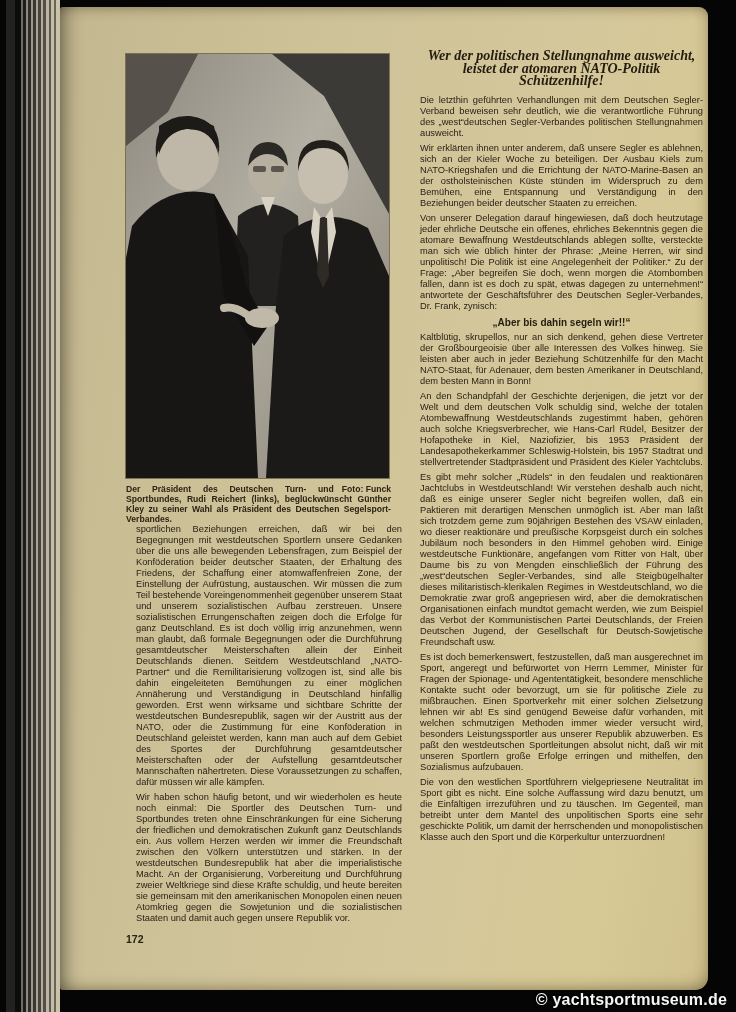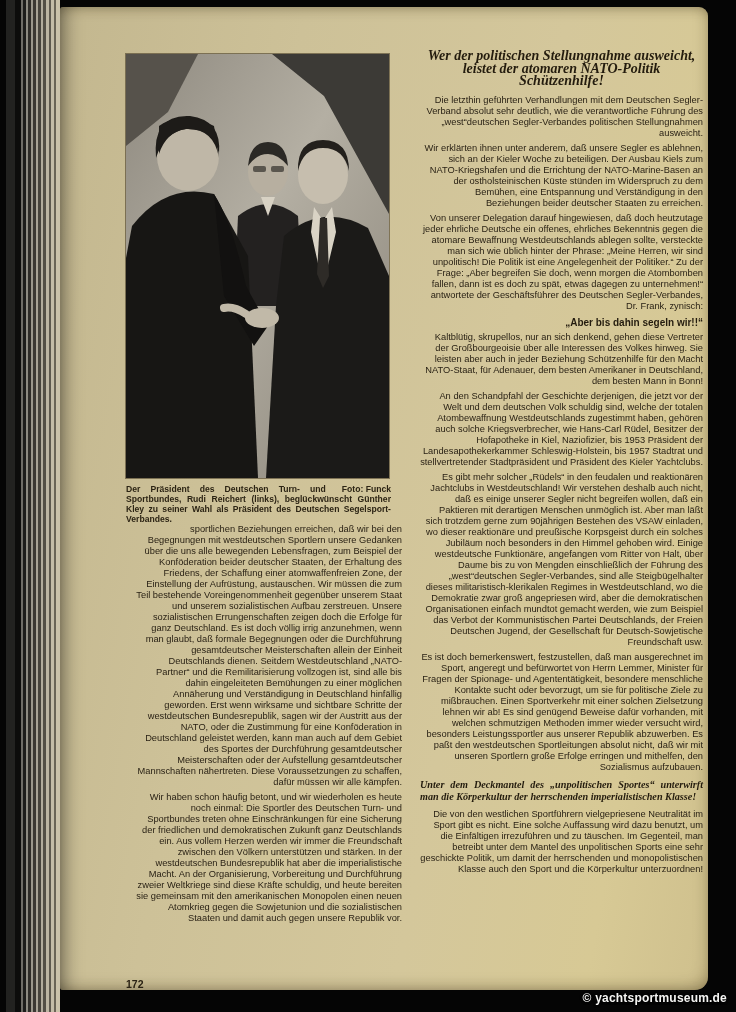--- a/index.html
+++ b/index.html
@@ -51,27 +51,27 @@
     outline:1px solid rgba(60,50,30,.55);
     background:#a09b90;
   }
   .photo-fig svg { display:block; }
 
   .caption {
     position:absolute; left:66px; top:477px; width:265px;
     font-size:8.6px; line-height:10px; font-weight:bold;
     color:#2c2414; text-align:justify;
   }
-  .caption .credit { float:right; font-weight:bold; padding-left:16px; }
+  .caption .credit { float:right; font-weight:bold; padding-left:8px; }
 
   .body-text {
     font-size:9.3px; line-height:11px; text-align:justify;
     color:#2a2215; hyphens:auto; -webkit-hyphens:auto;
   }
-  .body-text p { margin-bottom:4px;text-align:right; }
+  .body-text p { margin-bottom:4px; }
 
   .col-left-text { position:absolute; left:76px; top:517px; width:266px; }
   .col-right     { position:absolute; left:360px; top:43px;  width:283px; }
 
   .headline {
     font-family:"Liberation Serif", serif;
     font-style:italic; font-weight:bold;
     font-size:14px; line-height:12.6px;
     color:#241c0e; text-align:center; margin-bottom:7px;
   }
@@ -80,27 +80,27 @@
     font-style:italic; font-weight:bold;
     font-size:10.2px; line-height:12.4px;
     color:#241c0e; text-align:justify; margin:6px 0 5px;
   }
   .pull-quote {
     text-align:center; font-weight:bold; font-size:10px;
     color:#241c0e; margin:5px 0 6px;
   }
 
   .page-number {
-    position:absolute; left:66px; top:971px;
+    position:absolute; left:66px; top:926px;
     font-size:10.5px; font-weight:bold; color:#2a2214;
   }
 
   .watermark {
     position:absolute; right:9px; top:991px;
-    color:#f5f5f3; font-size:12px; font-weight:bold;
+    color:#f5f5f3; font-size:16px; font-weight:bold;
     letter-spacing:.2px;
     text-shadow:0 0 3px rgba(0,0,0,.9), 0 1px 2px rgba(0,0,0,.8);
   }
 </style>
 </head>
 <body>
 
 <div class="scene">
 
   <div class="book-edges"></div>
@@ -157,29 +157,28 @@
       <span>Der Präsident des Deutschen Turn- und Sportbundes, Rudi Reichert (links), beglückwünscht Günther Kley zu seiner Wahl als Präsident des Deutschen Segelsport-Verbandes.</span>
     </div>
 
     <div class="col-left-text body-text">
       <p>sportlichen Beziehungen erreichen, daß wir bei den Begegnungen mit westdeutschen Sportlern unsere Gedanken über die uns alle bewegenden Lebensfragen, zum Beispiel der Konföderation beider deutscher Staaten, der Erhaltung des Friedens, der Schaffung einer atomwaffenfreien Zone, der Einstellung der Aufrüstung, austauschen. Wir müssen die zum Teil bestehende Voreingenommenheit gegenüber unserem Staat und unserem sozialistischen Aufbau zerstreuen. Unsere sozialistischen Errungenschaften zeigen doch die Erfolge für ganz Deutschland. Es ist doch völlig irrig anzunehmen, wenn man glaubt, daß formale Begegnungen oder die Durchführung gesamtdeutscher Meisterschaften allein der Einheit Deutschlands dienen. Seitdem Westdeutschland „NATO-Partner“ und die Remilitarisierung vollzogen ist, sind alle bis dahin eingeleiteten Bemühungen zu einer möglichen Annäherung und Verständigung in Deutschland hinfällig geworden. Erst wenn wirksame und sichtbare Schritte der westdeutschen Bundesrepublik, sagen wir der Austritt aus der NATO, oder die Zustimmung für eine Konföderation in Deutschland geleistet werden, kann man auch auf dem Gebiet des Sportes der Durchführung gesamtdeutscher Meisterschaften oder der Aufstellung gesamtdeutscher Mannschaften nähertreten. Diese Voraussetzungen zu schaffen, dafür müssen wir alle kämpfen.</p>
       <p>Wir haben schon häufig betont, und wir wiederholen es heute noch einmal: Die Sportler des Deutschen Turn- und Sportbundes treten ohne Einschränkungen für eine Sicherung der friedlichen und demokratischen Zukunft ganz Deutschlands ein. Aus vollem Herzen werden wir immer die Freundschaft zwischen den Völkern unterstützen und stärken. In der westdeutschen Bundesrepublik hat aber die imperialistische Macht. An der Organisierung, Vorbereitung und Durchführung zweier Weltkriege sind diese Kräfte schuldig, und heute bereiten sie gemeinsam mit den amerikanischen Monopolen einen neuen Atomkrieg gegen die Sowjetunion und die sozialistischen Staaten und damit auch gegen unsere Republik vor.</p>
     </div>
 
     <div class="col-right body-text">
       <h2 class="headline">Wer der politischen Stellungnahme ausweicht, leistet der atomaren NATO-Politik Schützenhilfe!</h2>
-      <p>Die letzthin geführten Verhandlungen mit dem Deutschen Segler-Verband absolut sehr deutlich, wie die verantwortliche Führung des „west“deutschen Segler-Verbandes politischen Stellungnahmen ausweicht.</p>
+      <p>Die letzthin geführten Verhandlungen mit dem Deutschen Segler-Verband beweisen sehr deutlich, wie die verantwortliche Führung des „west“deutschen Segler-Verbandes politischen Stellungnahmen ausweicht.</p>
       <p>Wir erklärten ihnen unter anderem, daß unsere Segler es ablehnen, sich an der Kieler Woche zu beteiligen. Der Ausbau Kiels zum NATO-Kriegshafen und die Errichtung der NATO-Marine-Basen an der ostholsteinischen Küste stünden im Widerspruch zu dem Bemühen, eine Entspannung und Verständigung in den Beziehungen beider deutscher Staaten zu erreichen.</p>
       <p>Von unserer Delegation darauf hingewiesen, daß doch heutzutage jeder ehrliche Deutsche ein offenes, ehrliches Bekenntnis gegen die atomare Bewaffnung Westdeutschlands ablegen sollte, versteckte man sich wie üblich hinter der Phrase: „Meine Herren, wir sind unpolitisch! Die Politik ist eine Angelegenheit der Politiker.“ Zu der Frage: „Aber begreifen Sie doch, wenn morgen die Atombomben fallen, dann ist es doch zu spät, etwas dagegen zu unternehmen!“ antwortete der Geschäftsführer des Deutschen Segler-Verbandes, Dr. Frank, zynisch:</p>
       <p class="pull-quote">„Aber bis dahin segeln wir!!“</p>
       <p>Kaltblütig, skrupellos, nur an sich denkend, gehen diese Vertreter der Großbourgeoisie über alle Interessen des Volkes hinweg. Sie leisten aber auch in jeder Beziehung Schützenhilfe für den Macht NATO-Staat, für Adenauer, dem besten Amerikaner in Deutschland, dem besten Mann in Bonn!</p>
       <p>An den Schandpfahl der Geschichte derjenigen, die jetzt vor der Welt und dem deutschen Volk schuldig sind, welche der totalen Atombewaffnung Westdeutschlands zugestimmt haben, gehören auch solche Kriegsverbrecher, wie Hans-Carl Rüdel, Besitzer der Hofapotheke in Kiel, Naziofizier, bis 1953 Präsident der Landesapothekerkammer Schleswig-Holstein, bis 1957 Stadtrat und stellvertretender Stadtpräsident und Präsident des Kieler Yachtclubs.</p>
       <p>Es gibt mehr solcher „Rüdels“ in den feudalen und reaktionären Jachtclubs in Westdeutschland! Wir verstehen deshalb auch nicht, daß es einige unserer Segler nicht begreifen wollen, daß ein Paktieren mit derartigen Menschen unmöglich ist. Aber man läßt sich trotzdem gerne zum 90jährigen Bestehen des VSAW einladen, wo dieser reaktionäre und preußische Korpsgeist durch ein solches Jubiläum noch besonders in den Himmel gehoben wird. Einige westdeutsche Funktionäre, angefangen vom Ritter von Halt, über Daume bis zu von Mengden einschließlich der Führung des „west“deutschen Segler-Verbandes, sind alle Steigbügelhalter dieses militaristisch-klerikalen Regimes in Westdeutschland, wo die Demokratie zwar groß angepriesen wird, aber die demokratischen Organisationen einfach mundtot gemacht werden, wie zum Beispiel das Verbot der Kommunistischen Partei Deutschlands, der Freien Deutschen Jugend, der Gesellschaft für Deutsch-Sowjetische Freundschaft usw.</p>
       <p>Es ist doch bemerkenswert, festzustellen, daß man ausgerechnet im Sport, angeregt und befürwortet von Herrn Lemmer, Minister für Fragen der Spionage- und Agententätigkeit, besondere menschliche Kontakte sucht oder bevorzugt, um sie für politische Ziele zu mißbrauchen. Einen Sportverkehr mit einer solchen Zielsetzung lehnen wir ab! Es sind genügend Beweise dafür vorhanden, mit welchen schmutzigen Methoden immer wieder versucht wird, besonders Leistungssportler aus unserer Republik abzuwerben. Es paßt den westdeutschen Sportleitungen absolut nicht, daß wir mit unseren Sportlern große Erfolge erringen und mithelfen, den Sozialismus aufzubauen.</p>
-      <h2 class="subheadline">Unter dem Deckmantel des „unpolitischen Sportes“ unterwirft man die Körperkultur der herrschenden imperialistischen Klasse!</h2>
       <p>Die von den westlichen Sportführern vielgepriesene Neutralität im Sport gibt es nicht. Eine solche Auffassung wird dazu benutzt, um die Einfältigen irrezuführen und zu täuschen. Im Gegenteil, man betreibt unter dem Mantel des unpolitischen Sports eine sehr geschickte Politik, um damit der herrschenden und monopolistischen Klasse auch den Sport und die Körperkultur unterzuordnen!</p>
     </div>
 
     <div class="page-number">172</div>
   </div>
 
   <div class="watermark">© yachtsportmuseum.de</div>
 </div>
 
 </body></html>

